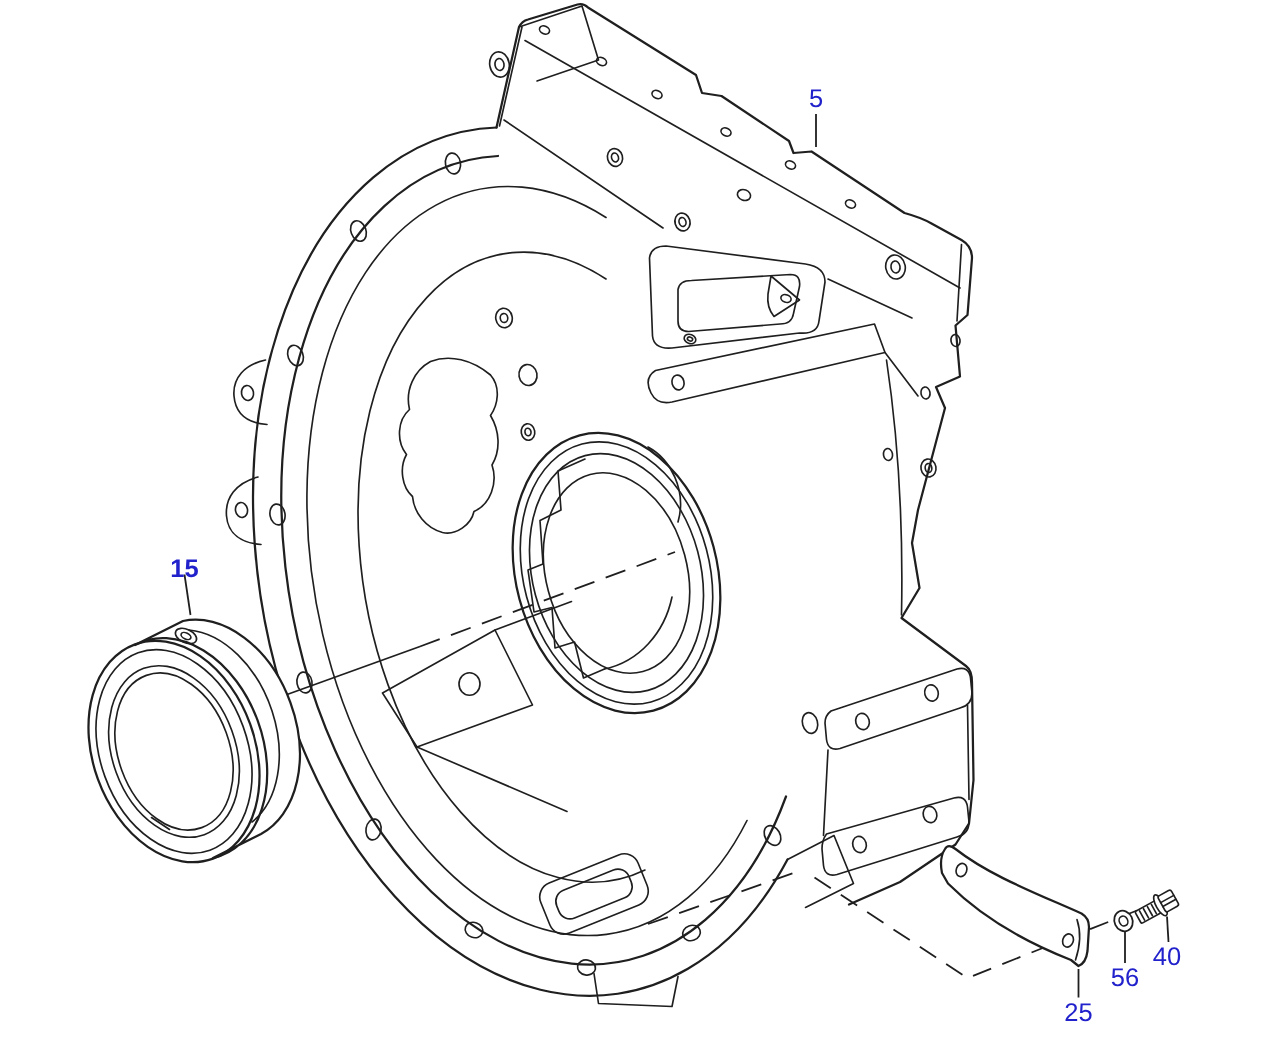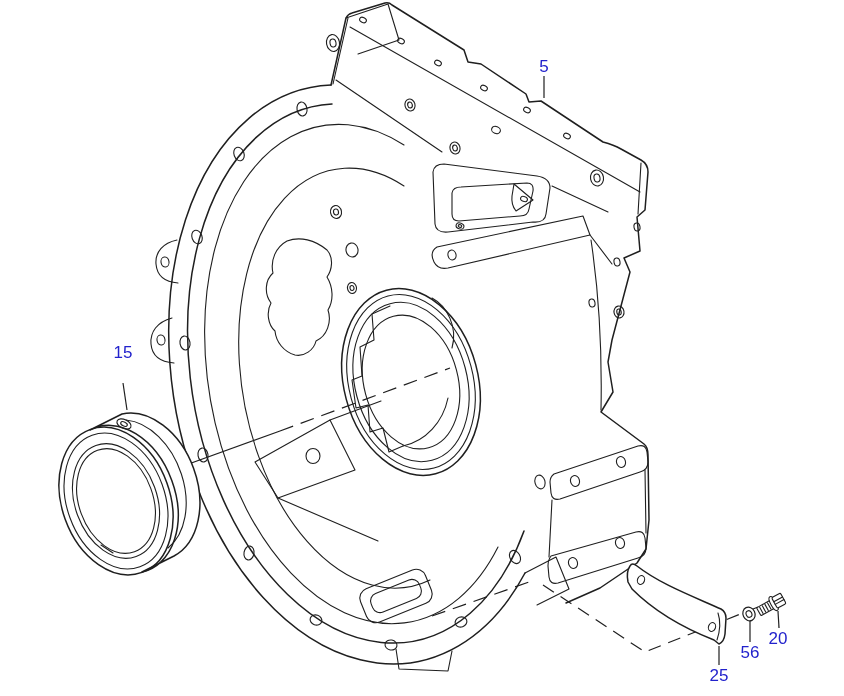--- a/index.html
+++ b/index.html
@@ -191,17 +191,17 @@
   </g>
 
   <path class="leader" d="M544,76 L544,98"></path>
   <path class="leader" d="M123,383 L127,410"></path>
   <path class="leader" d="M719,646 L719,665"></path>
   <path class="leader" d="M750,621 L750,642"></path>
   <path class="leader" d="M778,611 L779,628"></path>
 </svg>
 
   <div class="callout" style="left:544px;top:66px;">5</div>
-  <div class="callout" style="left:123px;top:352px;">15</div>
+  <div class="callout" style="left:123px;top:379px;font-weight:bold;">15</div>
   <div class="callout" style="left:719px;top:675px;text-align:right;">25</div>
-  <div class="callout" style="left:778px;top:638px;">20</div>
+  <div class="callout" style="left:778px;top:638px;">40</div>
   <div class="callout" style="left:750px;top:652px;">56</div>
 </div>
 
 </body></html>

